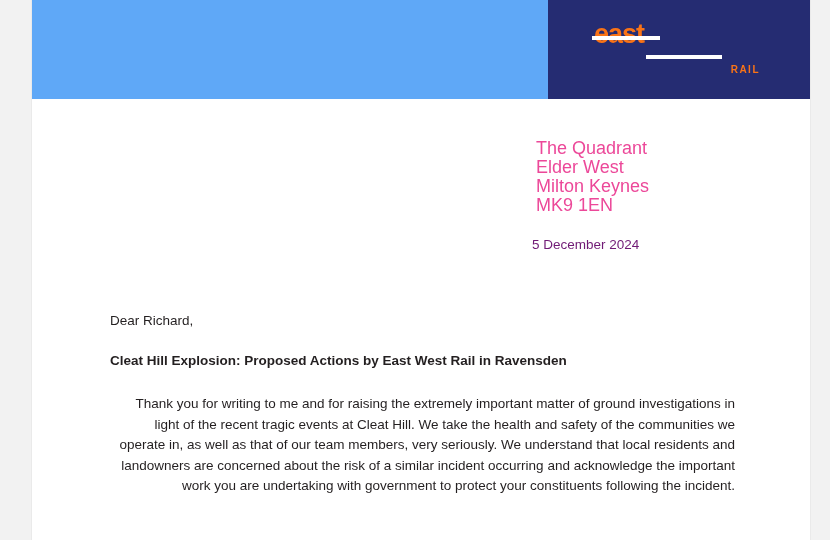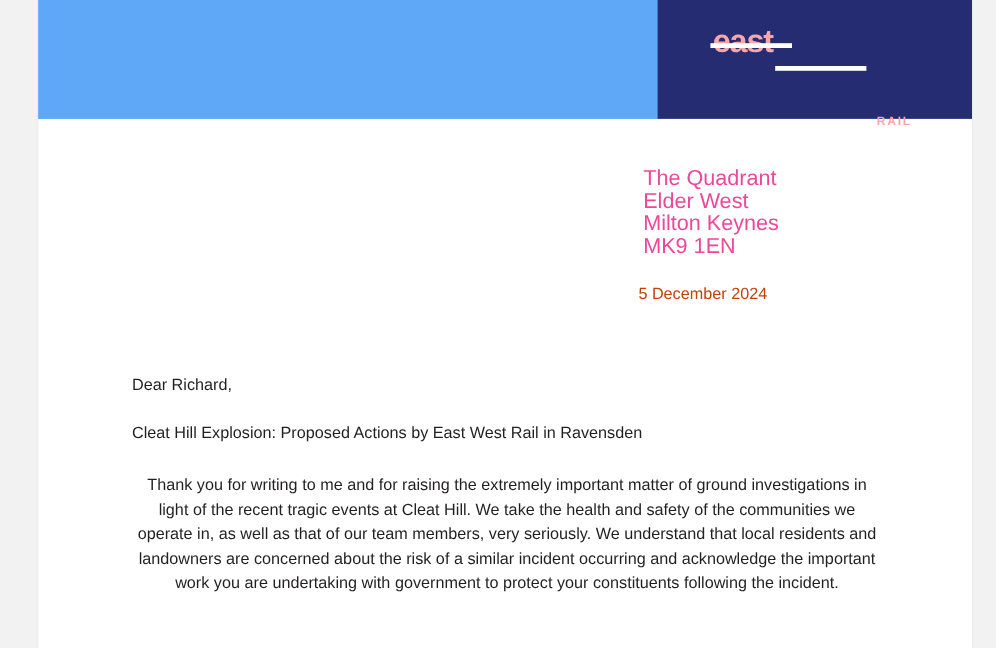--- a/index.html
+++ b/index.html
@@ -38,21 +38,21 @@
     background: #252c72;
     position: relative;
   }
   .logo {
     position: absolute;
     left: 50%;
     top: 50%;
     transform: translate(-50%, -50%);
     width: 190px;
     height: 62px;
-    color: #fca5a5;
+    color: #f97316;
   }
   .logo-east {
     position: absolute;
     left: 10px;
     top: 2px;
     font-size: 27px;
     font-weight: bold;
     letter-spacing: -1px;
     line-height: 1;
   }
@@ -81,21 +81,20 @@
     height: 4px;
     background: #ffffff;
   }
   .logo-rail {
     position: absolute;
     right: 14px;
     top: 45px;
     font-size: 10px;
     font-weight: bold;
     letter-spacing: 1.5px;
-    margin-top: 32px;
   }
   .body-area {
     position: relative;
     padding: 0;
     color: #231f20;
   }
   .addr-block {
     position: absolute;
     left: 78px;
     top: 40px;
@@ -113,45 +112,45 @@
     font-size: 18px;
     line-height: 19px;
     color: #ec4899;
   }
   .date-line {
     position: absolute;
     left: 500px;
     top: 136px;
     font-size: 13.5px;
     line-height: 19px;
-    color: #c2410c;
+    color: #701a75;
   }
   .salutation {
     position: absolute;
     left: 78px;
     top: 212px;
     font-size: 13.5px;
     line-height: 19px;
   }
   .subject {
     position: absolute;
     left: 78px;
     top: 252px;
     font-size: 13.5px;
-    font-weight: normal;
+    font-weight: bold;
     line-height: 19px;
   }
   .para {
     position: absolute;
     left: 78px;
     top: 295px;
     width: 625px;
     font-size: 13.5px;
     line-height: 20.6px;
-    text-align: center;
+    text-align: right;
   }
 </style>
 </head>
 <body>
 
 <div class="page">
 
   <div class="header-band">
     <div class="header-left"></div>
     <div class="header-right">

